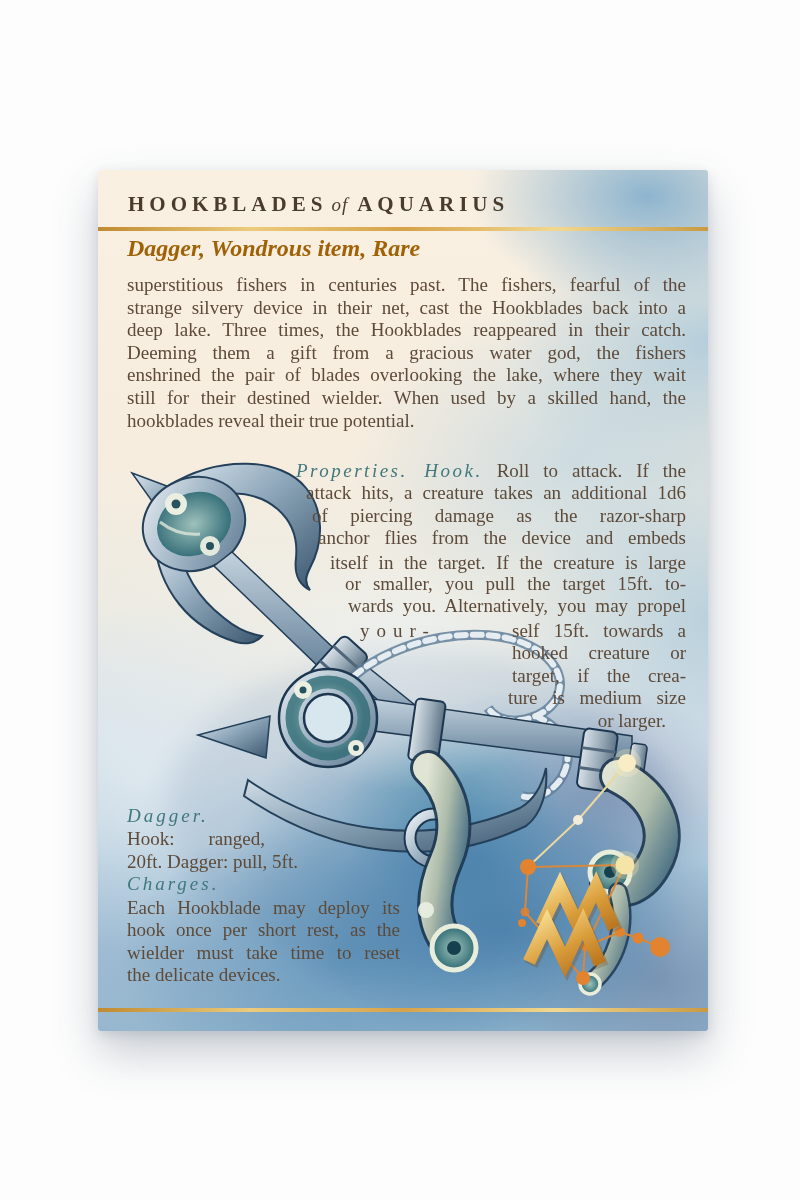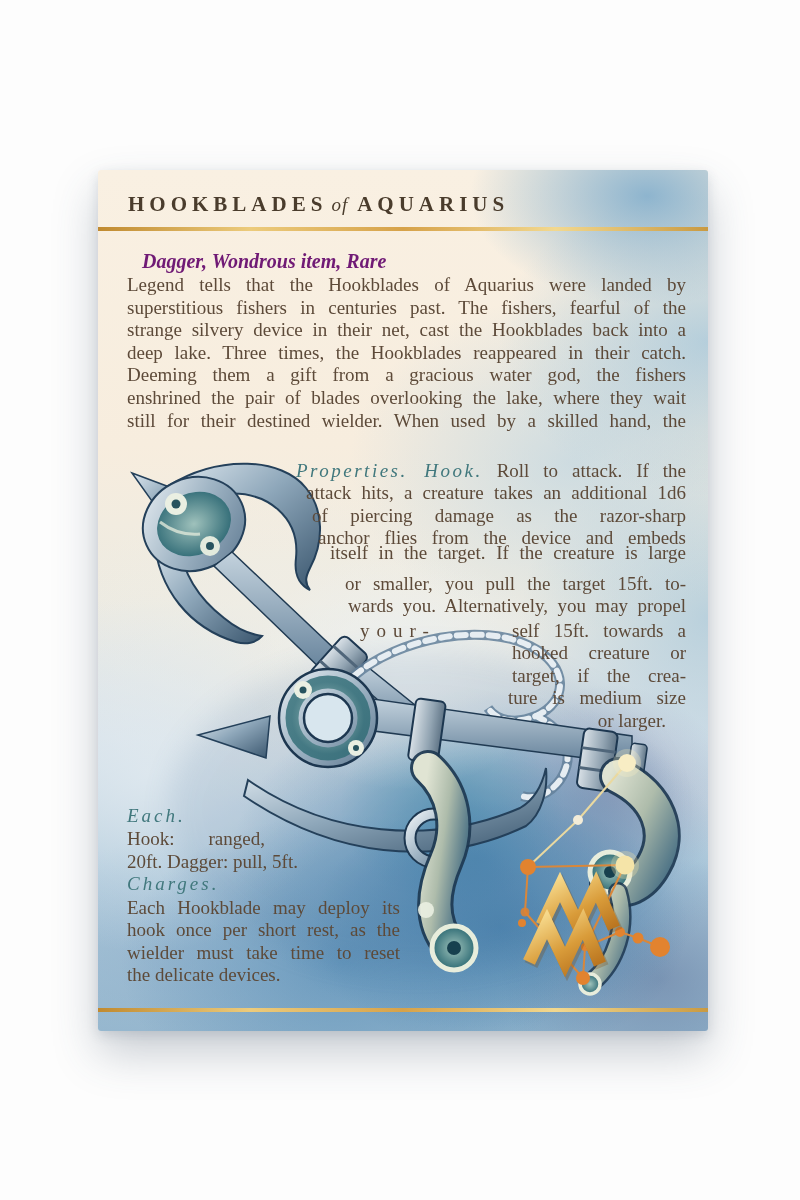--- a/index.html
+++ b/index.html
@@ -24,22 +24,22 @@
       radial-gradient(240px 170px at 12% 92%, rgba(150,180,205,.6) 0%, rgba(150,180,205,0) 72%),
       radial-gradient(300px 220px at 30% 55%, rgba(240,238,230,.7) 0%, rgba(240,238,230,0) 75%),
       linear-gradient(180deg,#f9f0e2 0%,#f7edde 32%,#edebe2 50%,#d6e1e9 66%,#abc7da 82%,#96b8cf 100%);}
   .art{position:absolute;left:0;top:0;}
   .rule{position:absolute;left:0;right:0;height:4px;
     background:linear-gradient(90deg,#c08a30,#eccb7c 25%,#d6a24a 50%,#f2d88f 75%,#c99a42 100%);}
   .rule-top{top:57px;} .rule-bottom{top:838px;}
   h1.title{position:absolute;left:30px;top:22px;margin:0;font-size:21px;font-weight:bold;
     color:#4a3c2c;letter-spacing:5px;white-space:nowrap;}
   h1.title i{font-size:19px;letter-spacing:1px;font-weight:normal;margin:0 9px 0 4px;}
-  h2.subtitle{position:absolute;left:29px;top:65px;margin:15px;font-size:20px;font-style:italic;
-    font-weight:bold;color:#701a75;}
+  h2.subtitle{position:absolute;left:29px;top:65px;margin:0;font-size:24px;font-style:italic;
+    font-weight:bold;color:#a16207;}
   .body-text{color:#5d4a39;font-size:19px;}
   .legend{position:absolute;left:29px;top:104px;width:559px;}
   .legend .line{line-height:22.6px;text-align:justify;text-align-last:justify;}
   .legend .line.last{text-align-last:left;}
   .pline{position:absolute;right:22px;height:23px;line-height:23px;text-align:justify;
     text-align-last:justify;color:#5d4a39;font-size:19px;}
   .pline.noj{text-align:left;text-align-last:left;right:auto;}
   .pline.ralign{text-align:left;text-align-last:right;left:auto;}
   .teal{color:#41787d;font-style:italic;letter-spacing:2.5px;}
   .bline{position:absolute;left:29px;height:23px;line-height:23px;color:#5d4a39;font-size:19px;}
@@ -198,44 +198,44 @@
         <polyline points="444,755 462,717 480,755 498,717 516,758" stroke="url(#gGold)" stroke-width="13"></polyline>
         <polyline points="431,792 449,754 467,792 485,754 502,794" stroke="url(#gGold)" stroke-width="13"></polyline>
       </g>
     </svg>
 
     <h1 class="title"><span>HOOKBLADES</span><i>of</i><span>AQUARIUS</span></h1>
     <div class="rule rule-top"></div>
     <h2 class="subtitle">Dagger, Wondrous item, Rare</h2>
 
     <div class="legend body-text">
-      <div class="line">Legend tells that the Hookblades of Aquarius were landed by</div>
       <div class="line">superstitious fishers in centuries past. The fishers, fearful of the</div>
       <div class="line">strange silvery device in their net, cast the Hookblades back into a</div>
       <div class="line">deep lake. Three times, the Hookblades reappeared in their catch.</div>
       <div class="line">Deeming them a gift from a gracious water god, the fishers</div>
       <div class="line">enshrined the pair of blades overlooking the lake, where they wait</div>
       <div class="line">still for their destined wielder. When used by a skilled hand, the</div>
+      <div class="line last">hookblades reveal their true potential.</div>
     </div>
 
     <div class="pline" style="top:289px;left:198px"><span class="teal">Properties. Hook.</span> <span>Roll to attack. If the</span></div>
     <div class="pline" style="top:311px;left:208px">attack hits, a creature takes an additional 1d6</div>
     <div class="pline" style="top:334px;left:214px">of piercing damage as the razor-sharp</div>
     <div class="pline" style="top:356px;left:220px">anchor flies from the device and embeds</div>
-    <div class="pline" style="top:371px;left:232px">itself in the target.  If the creature is large</div>
+    <div class="pline" style="top:381px;left:232px">itself in the target.  If the creature is large</div>
     <div class="pline" style="top:402px;left:247px">or smaller, you pull the target 15ft. to-</div>
     <div class="pline" style="top:424px;left:250px">wards you. Alternatively, you may propel</div>
     <div class="pline noj" style="top:449px;left:262px;letter-spacing:7px">your-</div>
     <div class="pline" style="top:449px;left:414px">self 15ft. towards a</div>
     <div class="pline" style="top:471px;left:414px">hooked creature or</div>
     <div class="pline" style="top:494px;left:414px">target, if the crea-</div>
     <div class="pline" style="top:516px;left:410px">ture is medium size</div>
     <div class="pline ralign" style="top:539px;right:42px;width:160px">or larger.</div>
 
-    <div class="bline heading-line" style="top:634px">Each.</div>
+    <div class="bline heading-line" style="top:634px">Dagger.</div>
     <div class="bline j" style="top:657px;width:138px"><span>Hook:</span> <span>ranged,</span></div>
     <div class="bline" style="top:680px">20ft. Dagger: pull, 5ft.</div>
     <div class="bline heading-line" style="top:702px">Charges.</div>
     <div class="bline j" style="top:726px;width:273px">Each Hookblade may deploy its</div>
     <div class="bline j" style="top:748px;width:273px">hook once per short rest, as the</div>
     <div class="bline j" style="top:771px;width:273px">wielder must take time to reset</div>
     <div class="bline" style="top:793px">the delicate devices.</div>
 
     <div class="rule rule-bottom"></div>
   </div>

